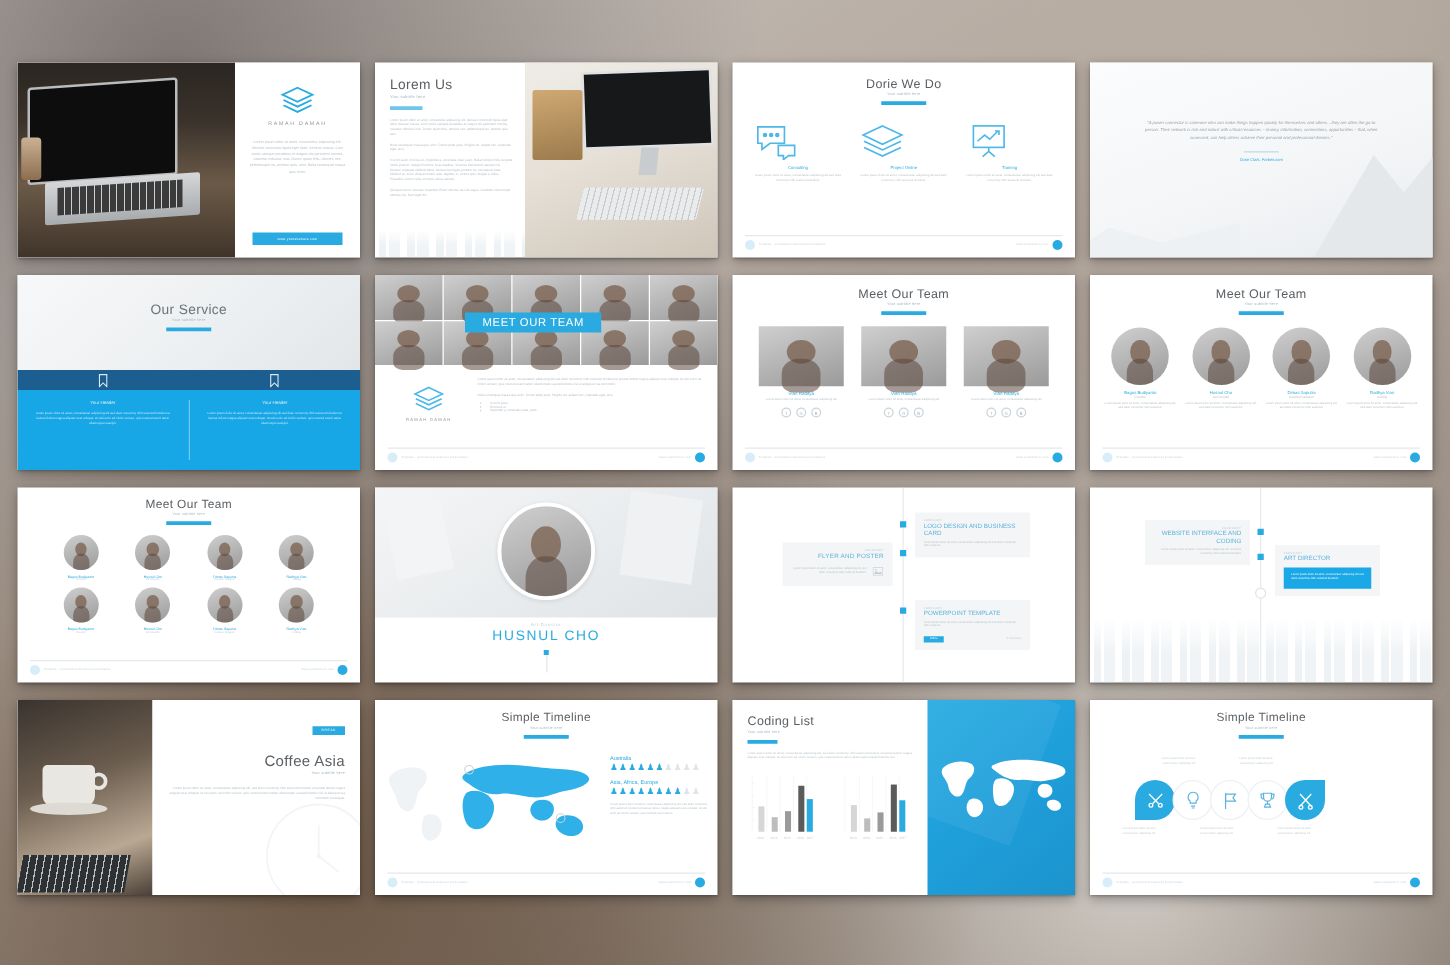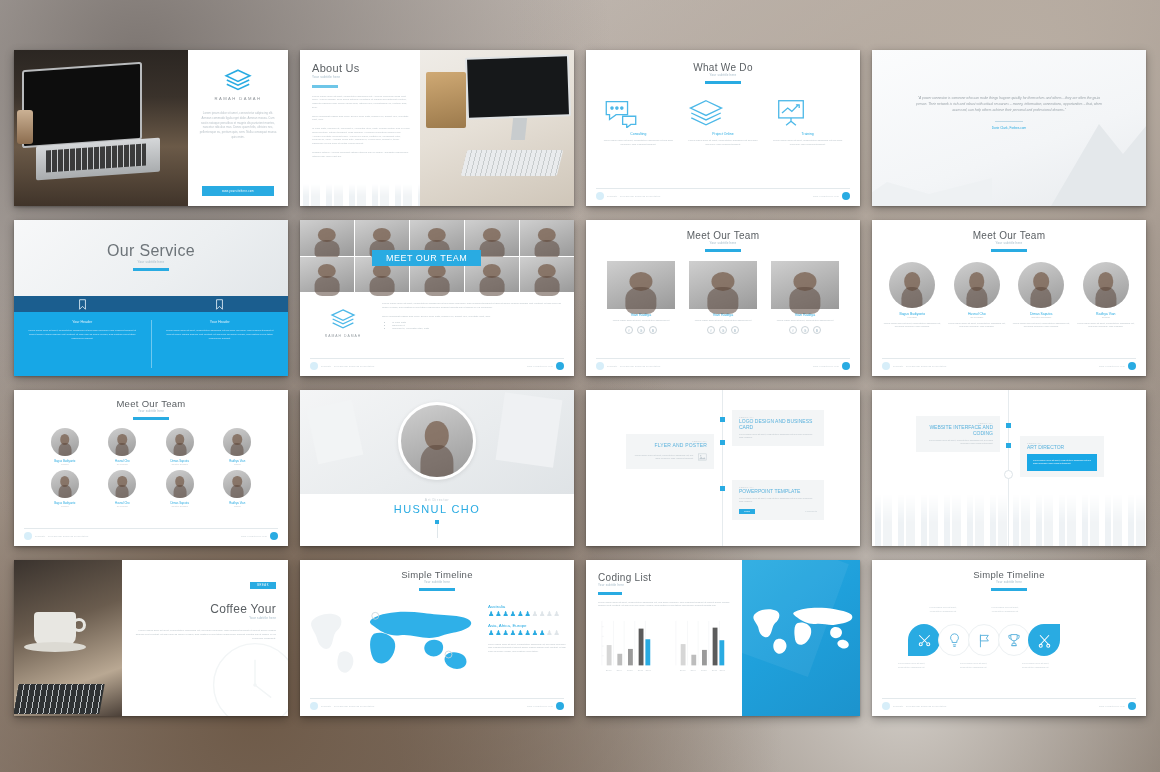--- a/index.html
+++ b/index.html
@@ -82,40 +82,40 @@
           </svg>
       </div>
       <div style="font-size:4.2px;letter-spacing:1.4px;color:#8e9398;">RAMAH DAMAH</div>
       <div style="margin-top:10px;font-size:2.9px;line-height:1.65;color:#b9c2c8;text-align:center;">Lorem ipsum dolor sit amet, consectetur adipiscing elit. Aenean commodo ligula eget dolor. Aenean massa. Cum sociis natoque penatibus et magnis dis parturient montes, nascetur ridiculus mus. Donec quam felis, ultricies nec, pellentesque eu, pretium quis, sem. Nulla consequat massa quis enim.</div>
       <div style="position:absolute;left:14px;right:14px;bottom:10px;background:#29abe2;color:#fff;font-size:2.6px;padding:3.5px 0;text-align:center;letter-spacing:.3px;">www.yoursitehere.com</div>
     </div>
   </div>
 
   <div class="slide">
     <div style="position:absolute;left:0;top:0;width:120px;height:156px;padding:12px 10px 0 12px;">
-      <div class="ttl" style="font-size:11px;">About Us</div>
+      <div class="ttl" style="font-size:11px;">Lorem Us</div>
       <div class="sub" style="font-size:3.2px;margin-top:1px;">Your subtitle here</div>
       <div style="width:26px;height:2.5px;background:#6ec6e8;margin:6px 0 7px;"></div>
       <div class="lorem" style="font-size:2.5px;margin-bottom:5px;">Lorem ipsum dolor sit amet, consectetur adipiscing elit. Aenean commodo ligula eget dolor. Aenean massa. Cum sociis natoque penatibus et magnis dis parturient montes, nascetur ridiculus mus. Donec quam felis, ultricies nec, pellentesque eu, pretium quis, sem.</div>
       <div class="lorem" style="font-size:2.5px;margin-bottom:5px;">Nulla consequat massa quis enim. Donec pede justo, fringilla vel, aliquet nec, vulputate eget, arcu.</div>
       <div class="lorem" style="font-size:2.5px;margin-bottom:5px;">In enim justo, rhoncus ut, imperdiet a, venenatis vitae, justo. Nullam dictum felis eu pede mollis pretium. Integer tincidunt. Cras dapibus. Vivamus elementum semper nisi. Aenean vulputate eleifend tellus. Aenean leo ligula, porttitor eu, consequat vitae, eleifend ac, enim. Aliquam lorem ante, dapibus in, viverra quis, feugiat a, tellus. Phasellus viverra nulla ut metus varius laoreet.</div>
       <div class="lorem" style="font-size:2.5px;">Quisque rutrum. Aenean imperdiet. Etiam ultricies nisi vel augue. Curabitur ullamcorper ultricies nisi. Nam eget dui.</div>
       <div class="city" style="height:22px;width:120px;left:0;"></div>
     </div>
     <div class="ph-imac" style="position:absolute;left:120px;top:0;width:154px;height:156px;">
       <div style="position:absolute;left:46px;top:6px;width:104px;height:62px;background:#16181a;border:2px solid #dfe2e4;border-radius:2px;transform:rotate(-2deg);"></div>
       <div style="position:absolute;left:92px;top:68px;width:14px;height:22px;background:#c8ccce;transform:skewX(-6deg);"></div>
       <div style="position:absolute;left:6px;top:22px;width:40px;height:56px;background:linear-gradient(170deg,#cfa974,#9c7a4c);border-radius:2px;"></div>
       <div style="position:absolute;left:44px;top:100px;width:96px;height:26px;background:repeating-linear-gradient(90deg,#e9ebed 0 4px,#c8cccd 4px 5px);transform:skewX(-14deg);border-radius:2px;"></div>
     </div>
   </div>
 
   <div class="slide">
     <div class="ctr" style="padding-top:12px;">
-      <div class="ttl" style="font-size:10px;">What We Do</div>
+      <div class="ttl" style="font-size:10px;">Dorie We Do</div>
       <div class="sub" style="font-size:3px;">Your subtitle here</div>
       <div class="rule"></div>
     </div>
     <div style="display:flex;justify-content:space-around;margin-top:14px;padding:0 10px;">
       <div style="width:70px;text-align:center;">
         <svg width="36" height="30" viewBox="0 0 44 36">
             <g fill="none" stroke="#4cb8e8" stroke-width="1.6">
               <path d="M4 4h26v16H16l-8 6v-6H4z"></path>
               <circle cx="11" cy="12" r="1.4" fill="#4cb8e8"></circle>
               <circle cx="17" cy="12" r="1.4" fill="#4cb8e8"></circle>
@@ -170,21 +170,21 @@
     <div style="position:absolute;left:40px;right:40px;top:45px;text-align:center;">
       <div style="font-size:3.4px;line-height:1.8;color:#9aa3a9;font-style:italic;">"A power connector is someone who can make things happen quickly for themselves and others…they are often the go-to person.  Their network is rich and robust with critical resources – money, information, connections, opportunities – that, when accessed, can help others achieve their personal and professional dreams."</div>
       <div style="width:28px;height:1px;background:#bfd9e6;margin:8px auto 4px;"></div>
       <div class="blue" style="font-size:3.2px;">Dorie Clark, Forbes.com</div>
     </div>
   </div>
 
   <div class="slide">
     <div style="position:absolute;left:0;top:0;right:0;height:76px;background:linear-gradient(140deg,#f7f8f9,#eceff1 60%,#e2e6e9);">
       <div class="ctr" style="padding-top:22px;">
-        <div class="ttl" style="font-size:16px;color:#6d7479;">Our Service</div>
+        <div class="ttl" style="font-size:11px;color:#6d7479;">Our Service</div>
         <div class="sub" style="font-size:3px;">Your subtitle here</div>
         <div class="rule" style="background:#29abe2;"></div>
       </div>
     </div>
     <div style="position:absolute;top:76px;left:0;right:0;height:16px;background:#1b5e8f;display:flex;">
       <div style="flex:1;display:flex;align-items:center;justify-content:center;">
         <svg width="9" height="11" viewBox="0 0 12 15">
             <path d="M2 1h8v13l-4-4-4 4z" fill="none" stroke="#dceaf4" stroke-width="1.2"></path>
           </svg>
       </div>
@@ -475,21 +475,21 @@
 
   <div class="slide">
     <div class="ph-coffee" style="position:absolute;left:0;top:0;width:108px;height:156px;">
       <div style="position:absolute;left:20px;top:52px;width:42px;height:34px;background:#e8e7e2;border-radius:4px 4px 10px 10px;"></div>
       <div style="position:absolute;left:58px;top:58px;width:14px;height:14px;border:3px solid #e8e7e2;border-radius:50%;"></div>
       <div style="position:absolute;left:10px;top:82px;width:62px;height:10px;background:#dcdad3;border-radius:50%;"></div>
       <div style="position:absolute;left:2px;bottom:2px;width:86px;height:30px;background:repeating-linear-gradient(90deg,#2e3133 0 5px,#b9bec1 5px 6px);transform:skewX(-10deg);"></div>
     </div>
     <div style="position:absolute;left:108px;top:0;right:0;bottom:0;background:#fff;padding:12px 12px 0;text-align:right;">
       <div style="display:inline-block;background:#29abe2;color:#fff;font-size:2.6px;padding:2px 7px;letter-spacing:.6px;">BREAK</div>
-      <div class="ttl" style="font-size:12px;margin-top:12px;">Coffee Your</div>
+      <div class="ttl" style="font-size:12px;margin-top:12px;">Coffee Asia</div>
       <div class="sub" style="font-size:3px;">Your subtitle here</div>
       <div class="lorem" style="font-size:2.5px;margin-top:9px;">Lorem ipsum dolor sit amet, consectetuer adipiscing elit, sed diam nonummy nibh euismod tincidunt ut laoreet dolore magna aliquam erat volutpat. Ut wisi enim ad minim veniam, quis nostrud exerci tation ullamcorper suscipit lobortis nisl ut aliquip ex ea commodo consequat.</div>
       <svg width="90" height="90" viewBox="0 0 100 100" style="position:absolute;right:-12px;bottom:-14px;">
           <circle cx="50" cy="50" r="46" fill="none" stroke="#f2f5f6" stroke-width="1.6"></circle>
           <circle cx="50" cy="50" r="2" fill="#f2f5f6"></circle>
           <path d="M50 50V22M50 50l18 14" stroke="#f2f5f6" stroke-width="1.6" fill="none"></path>
         </svg>
     </div>
   </div>
 

